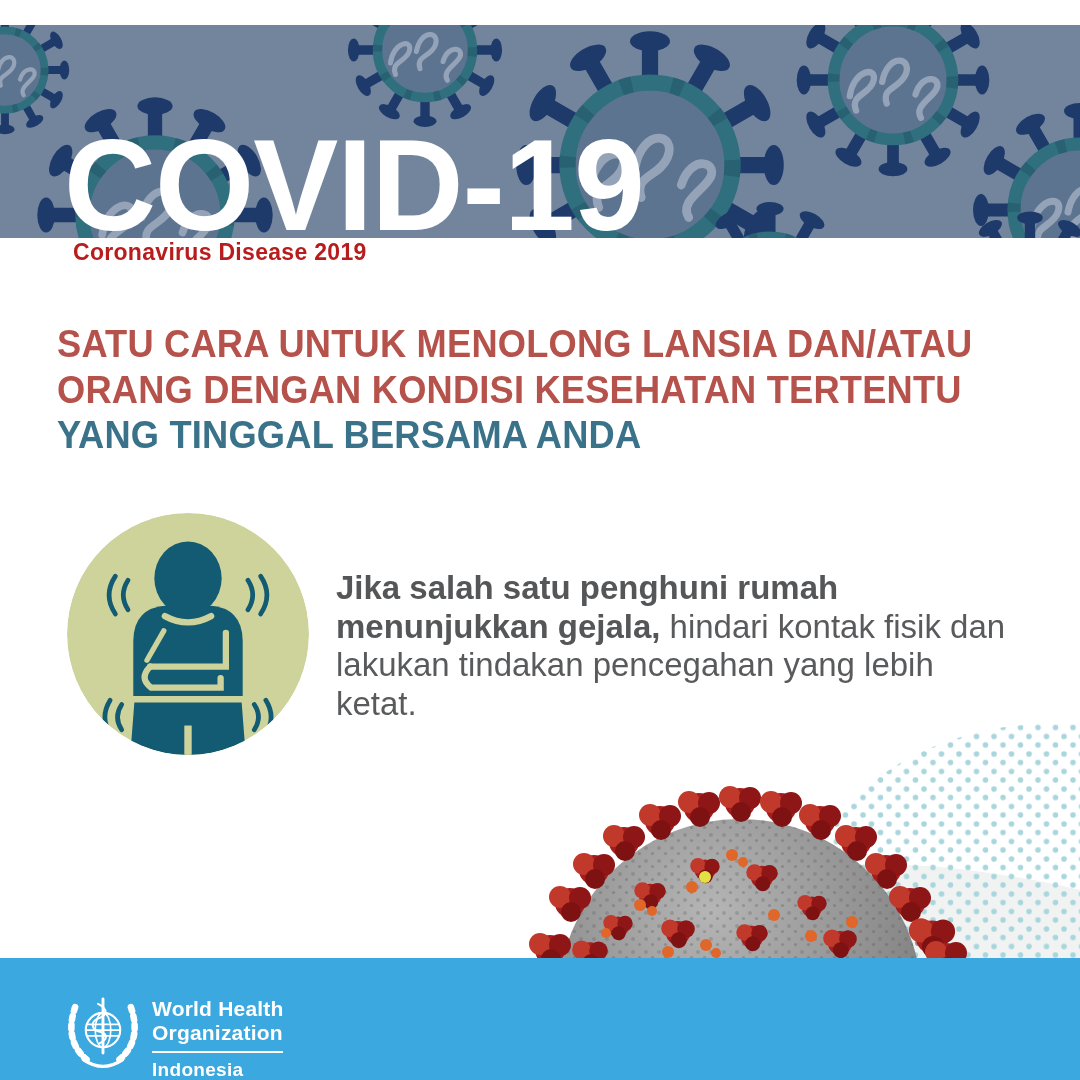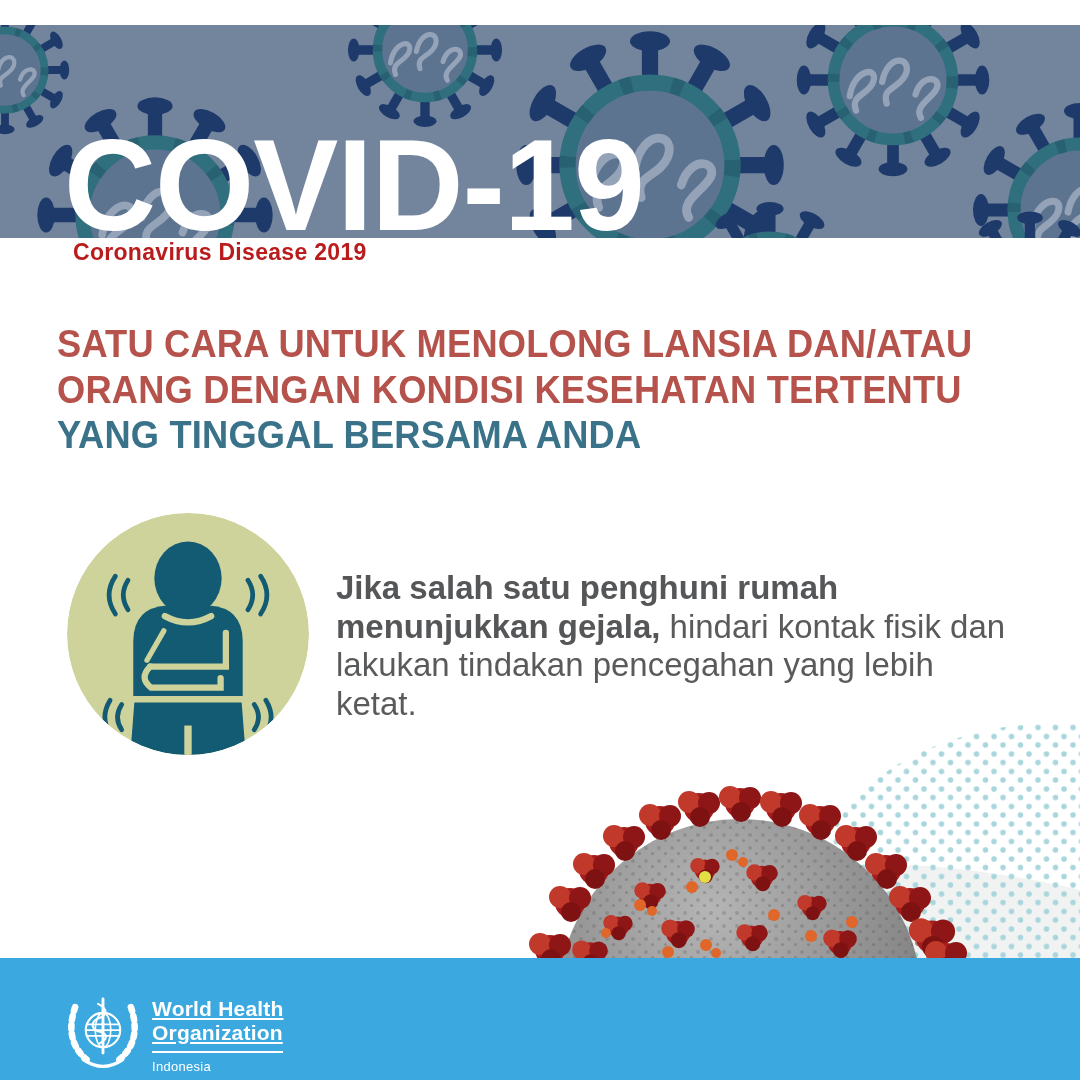--- a/index.html
+++ b/index.html
@@ -37,23 +37,23 @@
     font-size:34px;line-height:38.5px;color:#595a5c;
     transform:scaleX(.97);transform-origin:0 0;
   }
   .tip-text strong{color:#555658;}
   
   .decor{position:absolute;left:500px;top:690px;width:580px;height:243px;}
   
   .footer{position:absolute;left:0;top:933px;width:1080px;height:147px;background:#3ba8e0;}
   .who-emblem{position:absolute;left:62px;top:31px;width:82px;height:92px;}
   .who-text{position:absolute;left:152px;top:39px;color:#ffffff;}
-  .who-org{font-size:21px;line-height:23.5px;font-weight:bold;letter-spacing:.2px;text-decoration:underline;}
+  .who-org{font-size:21px;line-height:23.5px;font-weight:bold;letter-spacing:.2px;}
   .who-rule{width:131px;height:2px;background:#ffffff;margin:7px 0 6px 0;}
-  .who-region{font-size:13px;font-weight:normal;letter-spacing:.3px;}
+  .who-region{font-size:19px;font-weight:bold;letter-spacing:.3px;}
 </style>
 </head>
 <body>
 
 <div class="poster">
 
   <header class="banner">
     <svg width="1080" height="213" viewBox="0 0 1080 213">
       <defs>
         <g id="virusSym">

